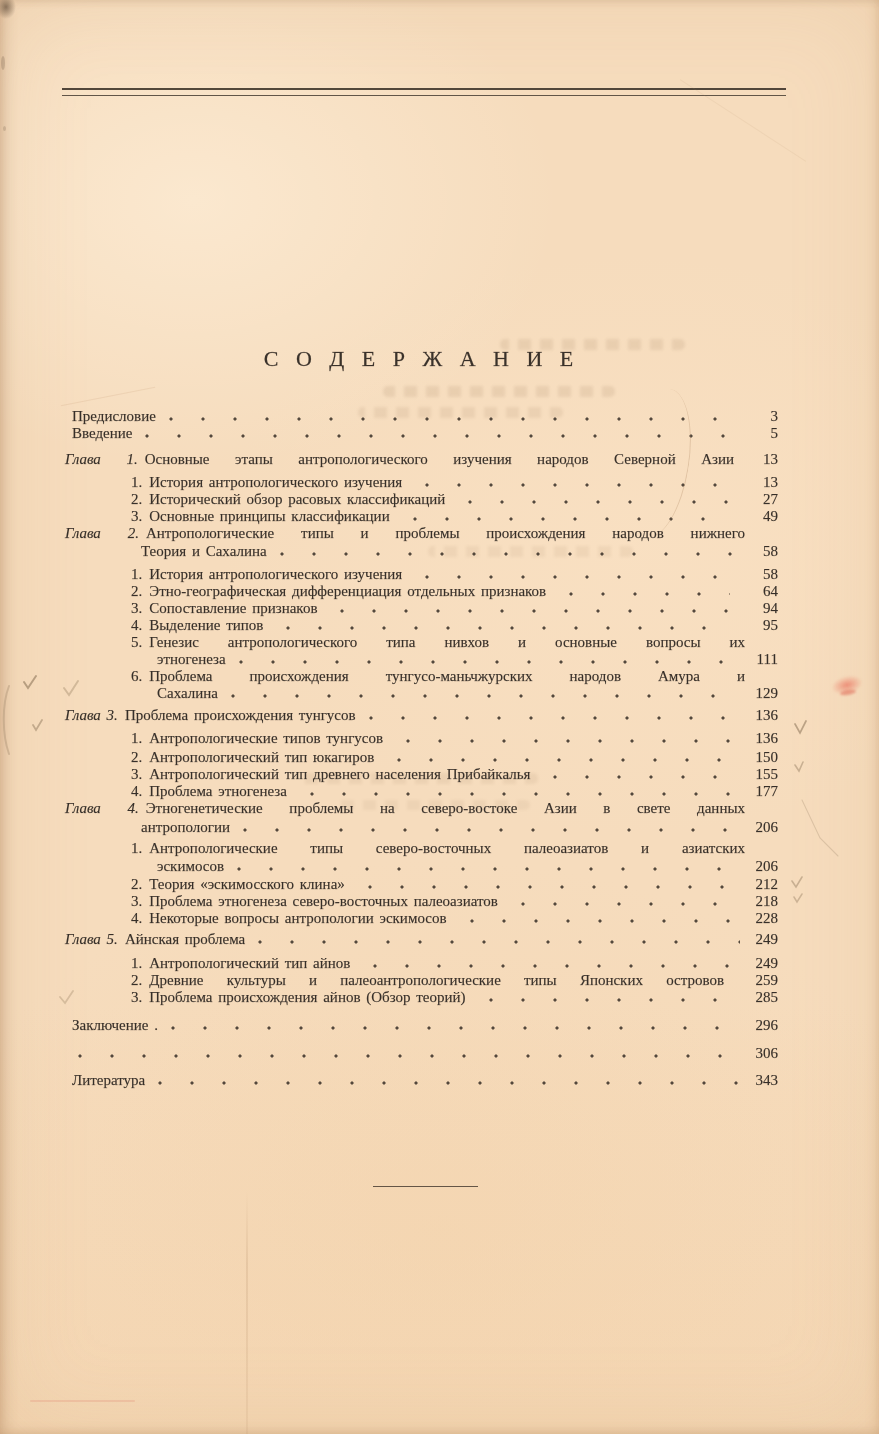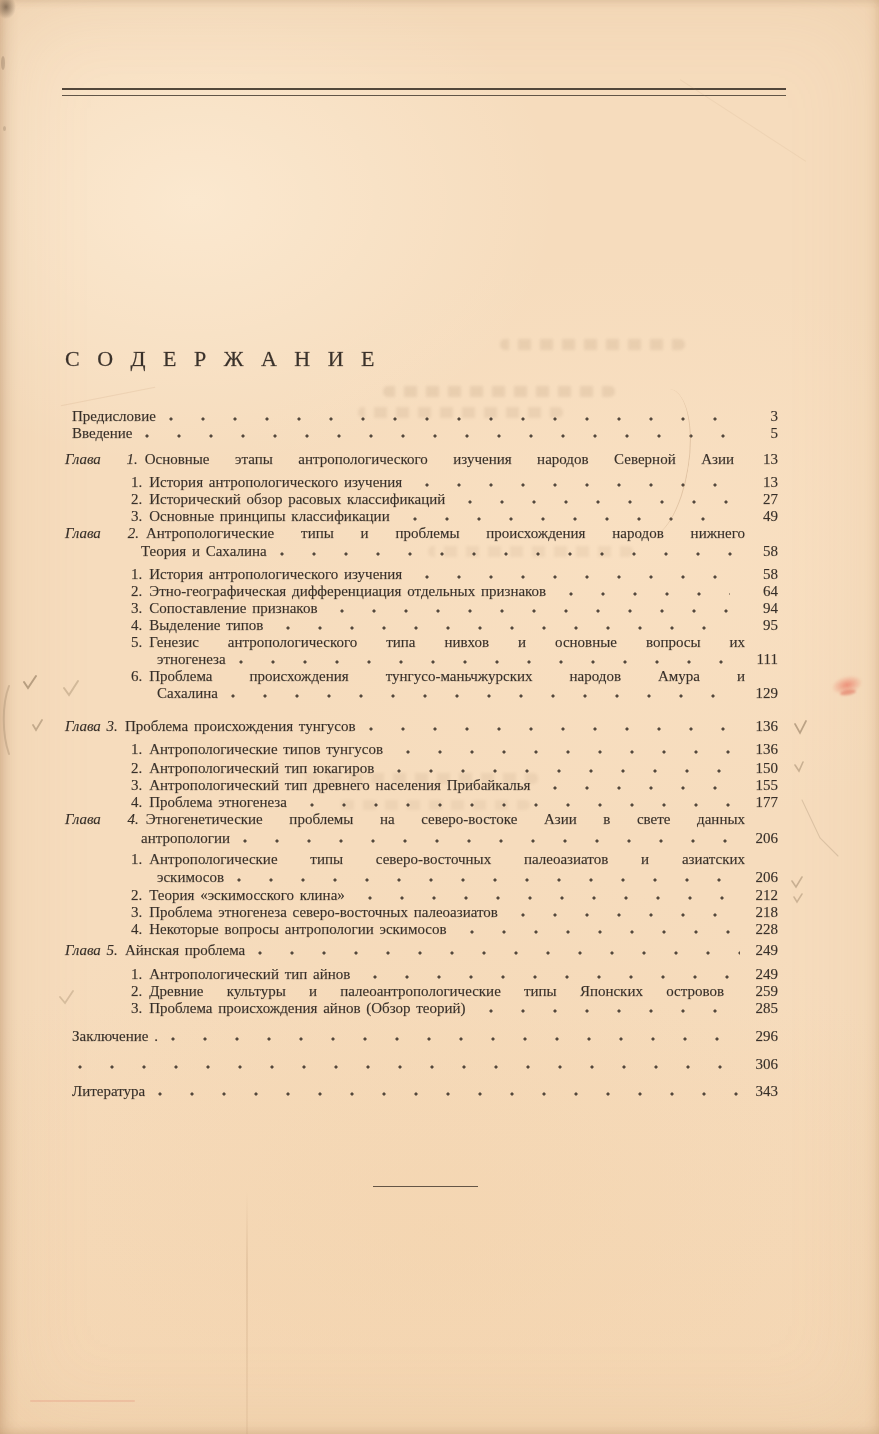--- a/index.html
+++ b/index.html
@@ -29,21 +29,21 @@
     border-top:2.2px solid #453a2f;border-bottom:1px solid #554a3e;
     opacity:.92;
   }
   .rule-bottom{
     position:absolute;left:373px;top:1186px;width:105px;height:0;
     border-top:1.8px solid #4a3e33;opacity:.85;
   }
   
   .title{
     position:absolute;left:65px;top:346px;width:713px;
-    font-size:22px;line-height:26px;
+    text-align:center;font-size:22px;line-height:26px;
     letter-spacing:6px;color:#3a322b;
     -webkit-text-stroke:.35px rgba(58,48,40,.55);
     white-space:nowrap;
   }
   
   .toc{
     position:absolute;left:65px;top:408px;width:713px;
     font-size:15px;color:#37302a;
     -webkit-text-stroke:.25px rgba(55,46,38,.5);
     word-spacing:2px;
@@ -61,21 +61,21 @@
   }
   .page{min-width:34px;text-align:right;flex:0 0 auto;}
   .page:empty{display:none;}
   .fill .txt{flex:1 1 auto;display:block;text-align:justify;text-align-last:justify;white-space:normal;}
   .fill .page{margin-left:10px;}
   .nopage{padding-right:33px;align-items:center;}
   .l1{padding-left:66px;gap:10px;}
   .l1c{padding-left:69px;}
   .l2{padding-left:85px;}
   .mt1{margin-top:1px;}.mt2{margin-top:2px;}.mt4{margin-top:4px;}
-  .mt5{margin-top:16px;}.mt6{margin-top:6px;}.mt7{margin-top:7px;}
+  .mt5{margin-top:5px;}.mt6{margin-top:6px;}.mt7{margin-top:7px;}
   .mt8{margin-top:0;}.mt9{margin-top:9px;}.mt10{margin-top:10px;}
   .mt11{margin-top:11px;}
   
   .smudge{
     position:absolute;border-radius:5px;
     background:repeating-linear-gradient(90deg, rgba(145,112,80,.45) 0 13px, rgba(145,112,80,0) 13px 22px);
     filter:blur(1.4px);transform:scaleX(-1);
   }
   .pencil{position:absolute;}
   .pink-smudge{

